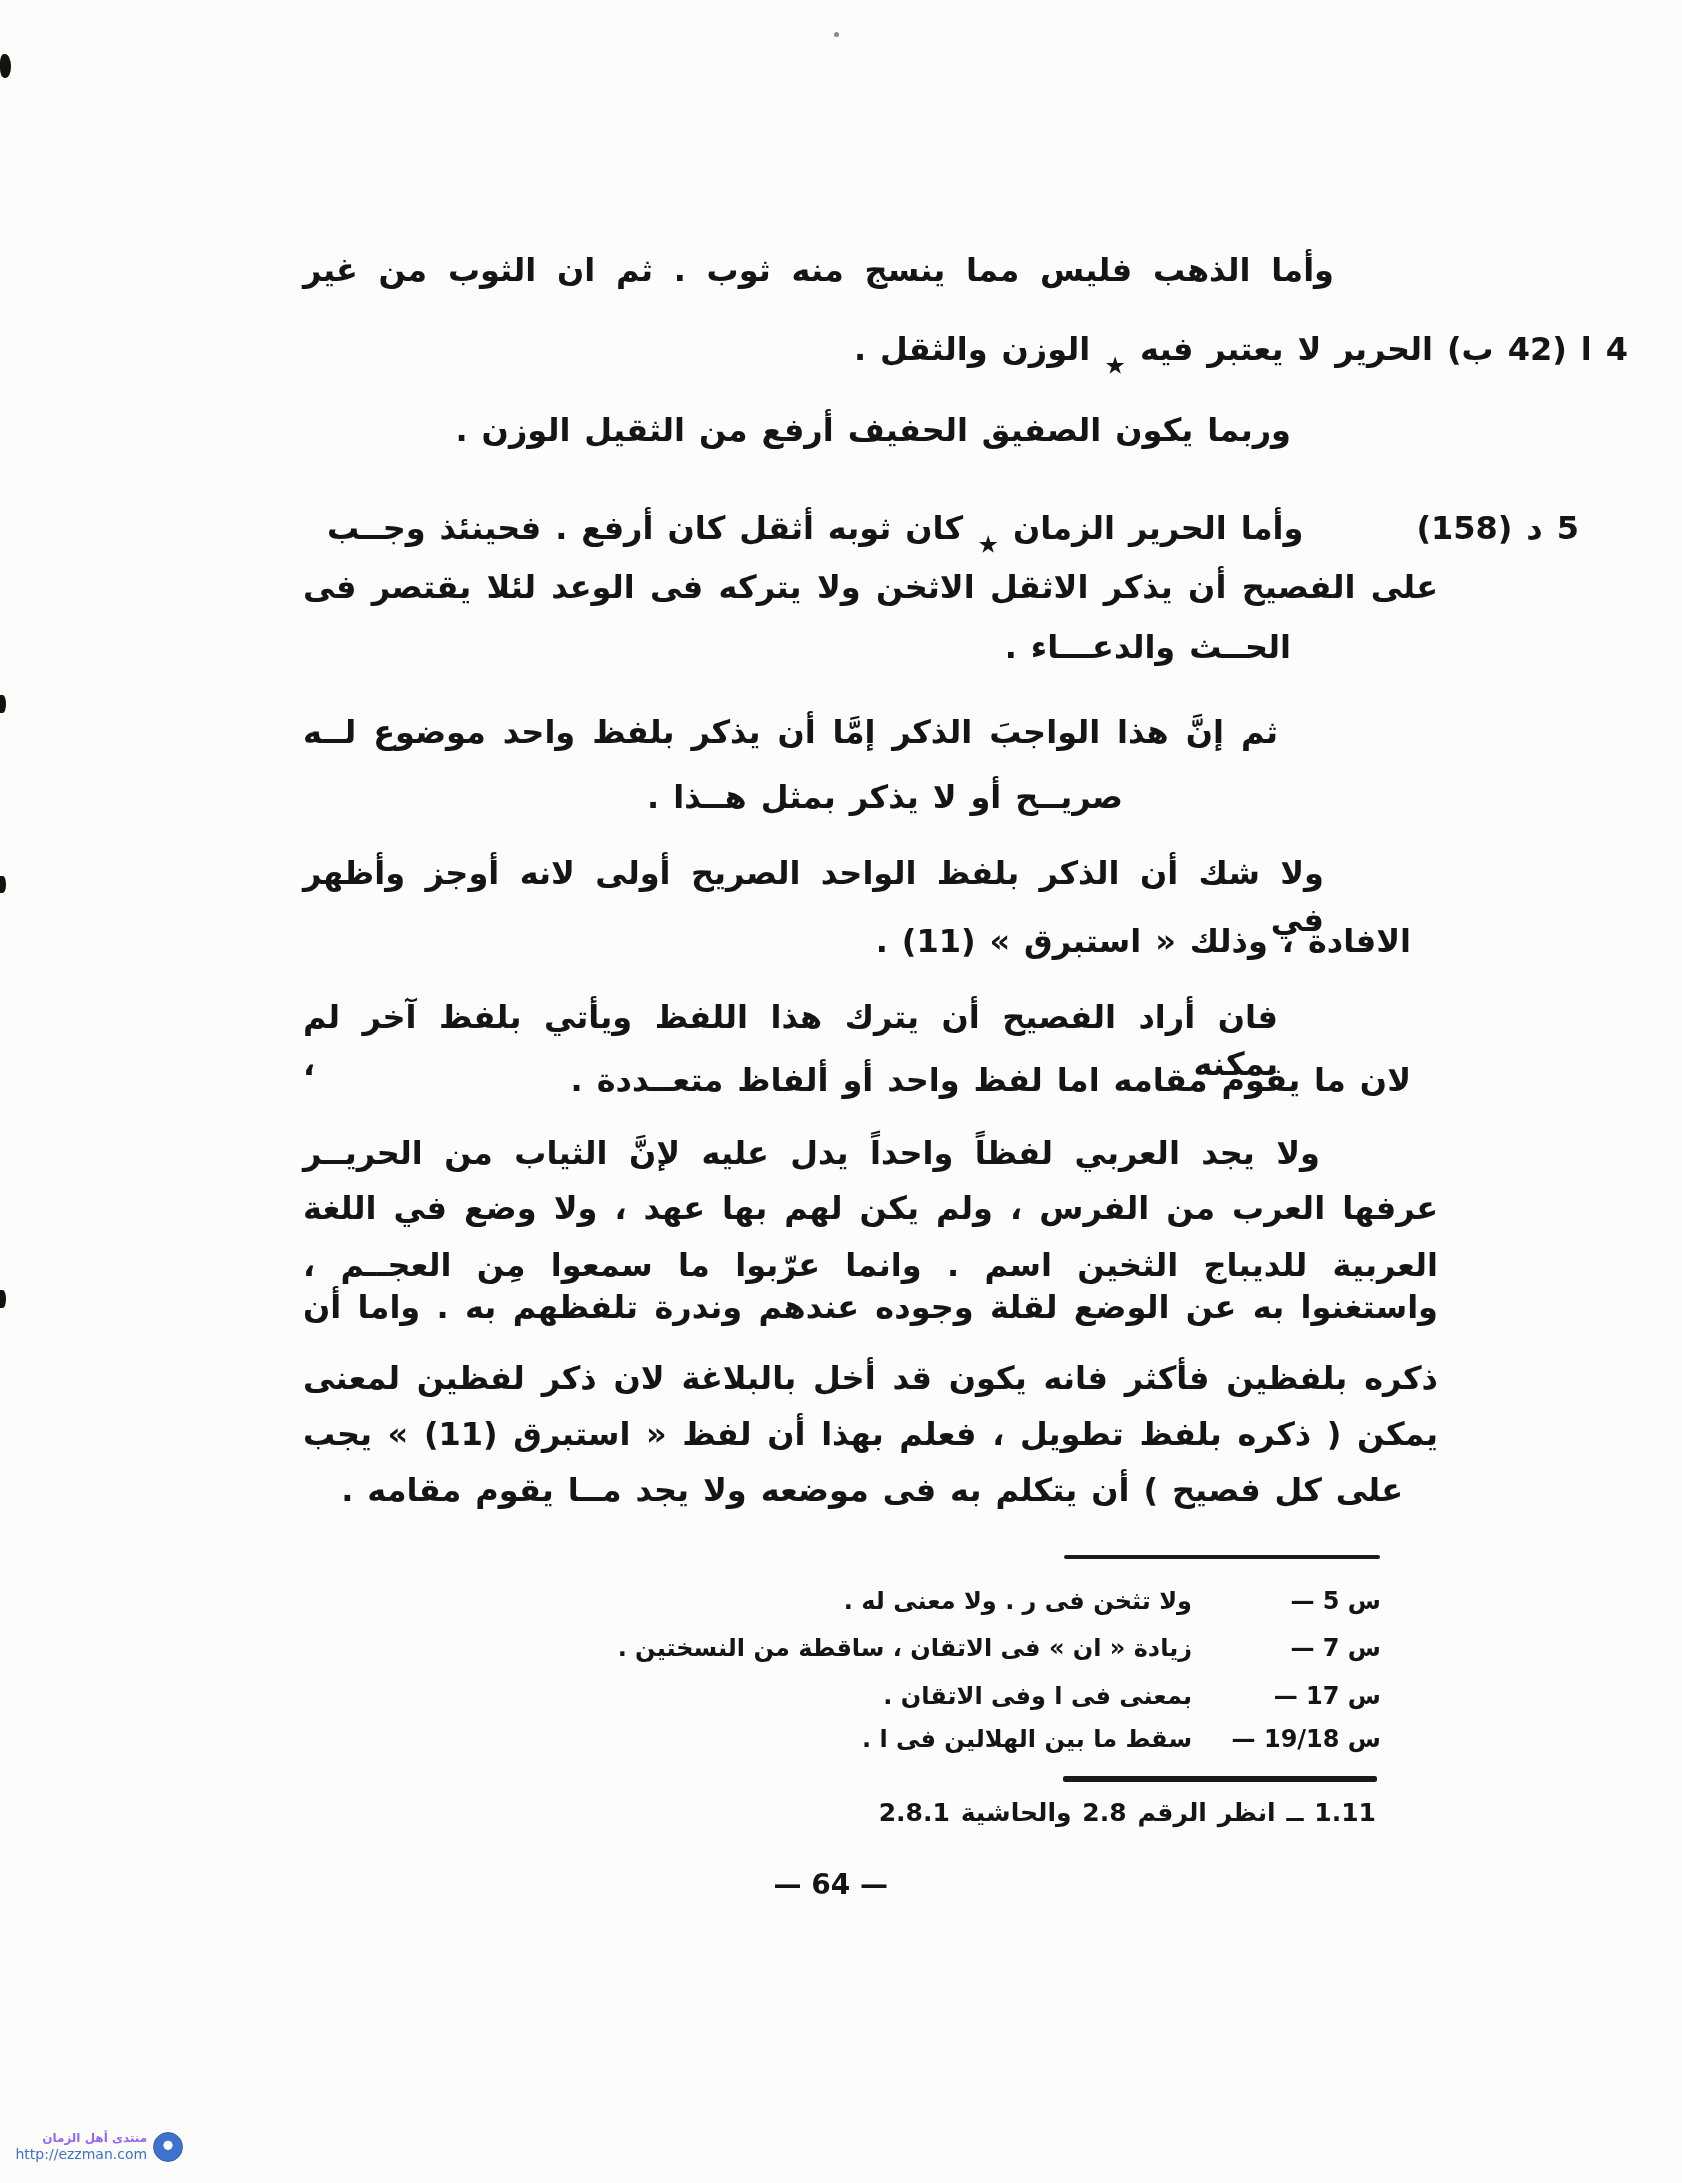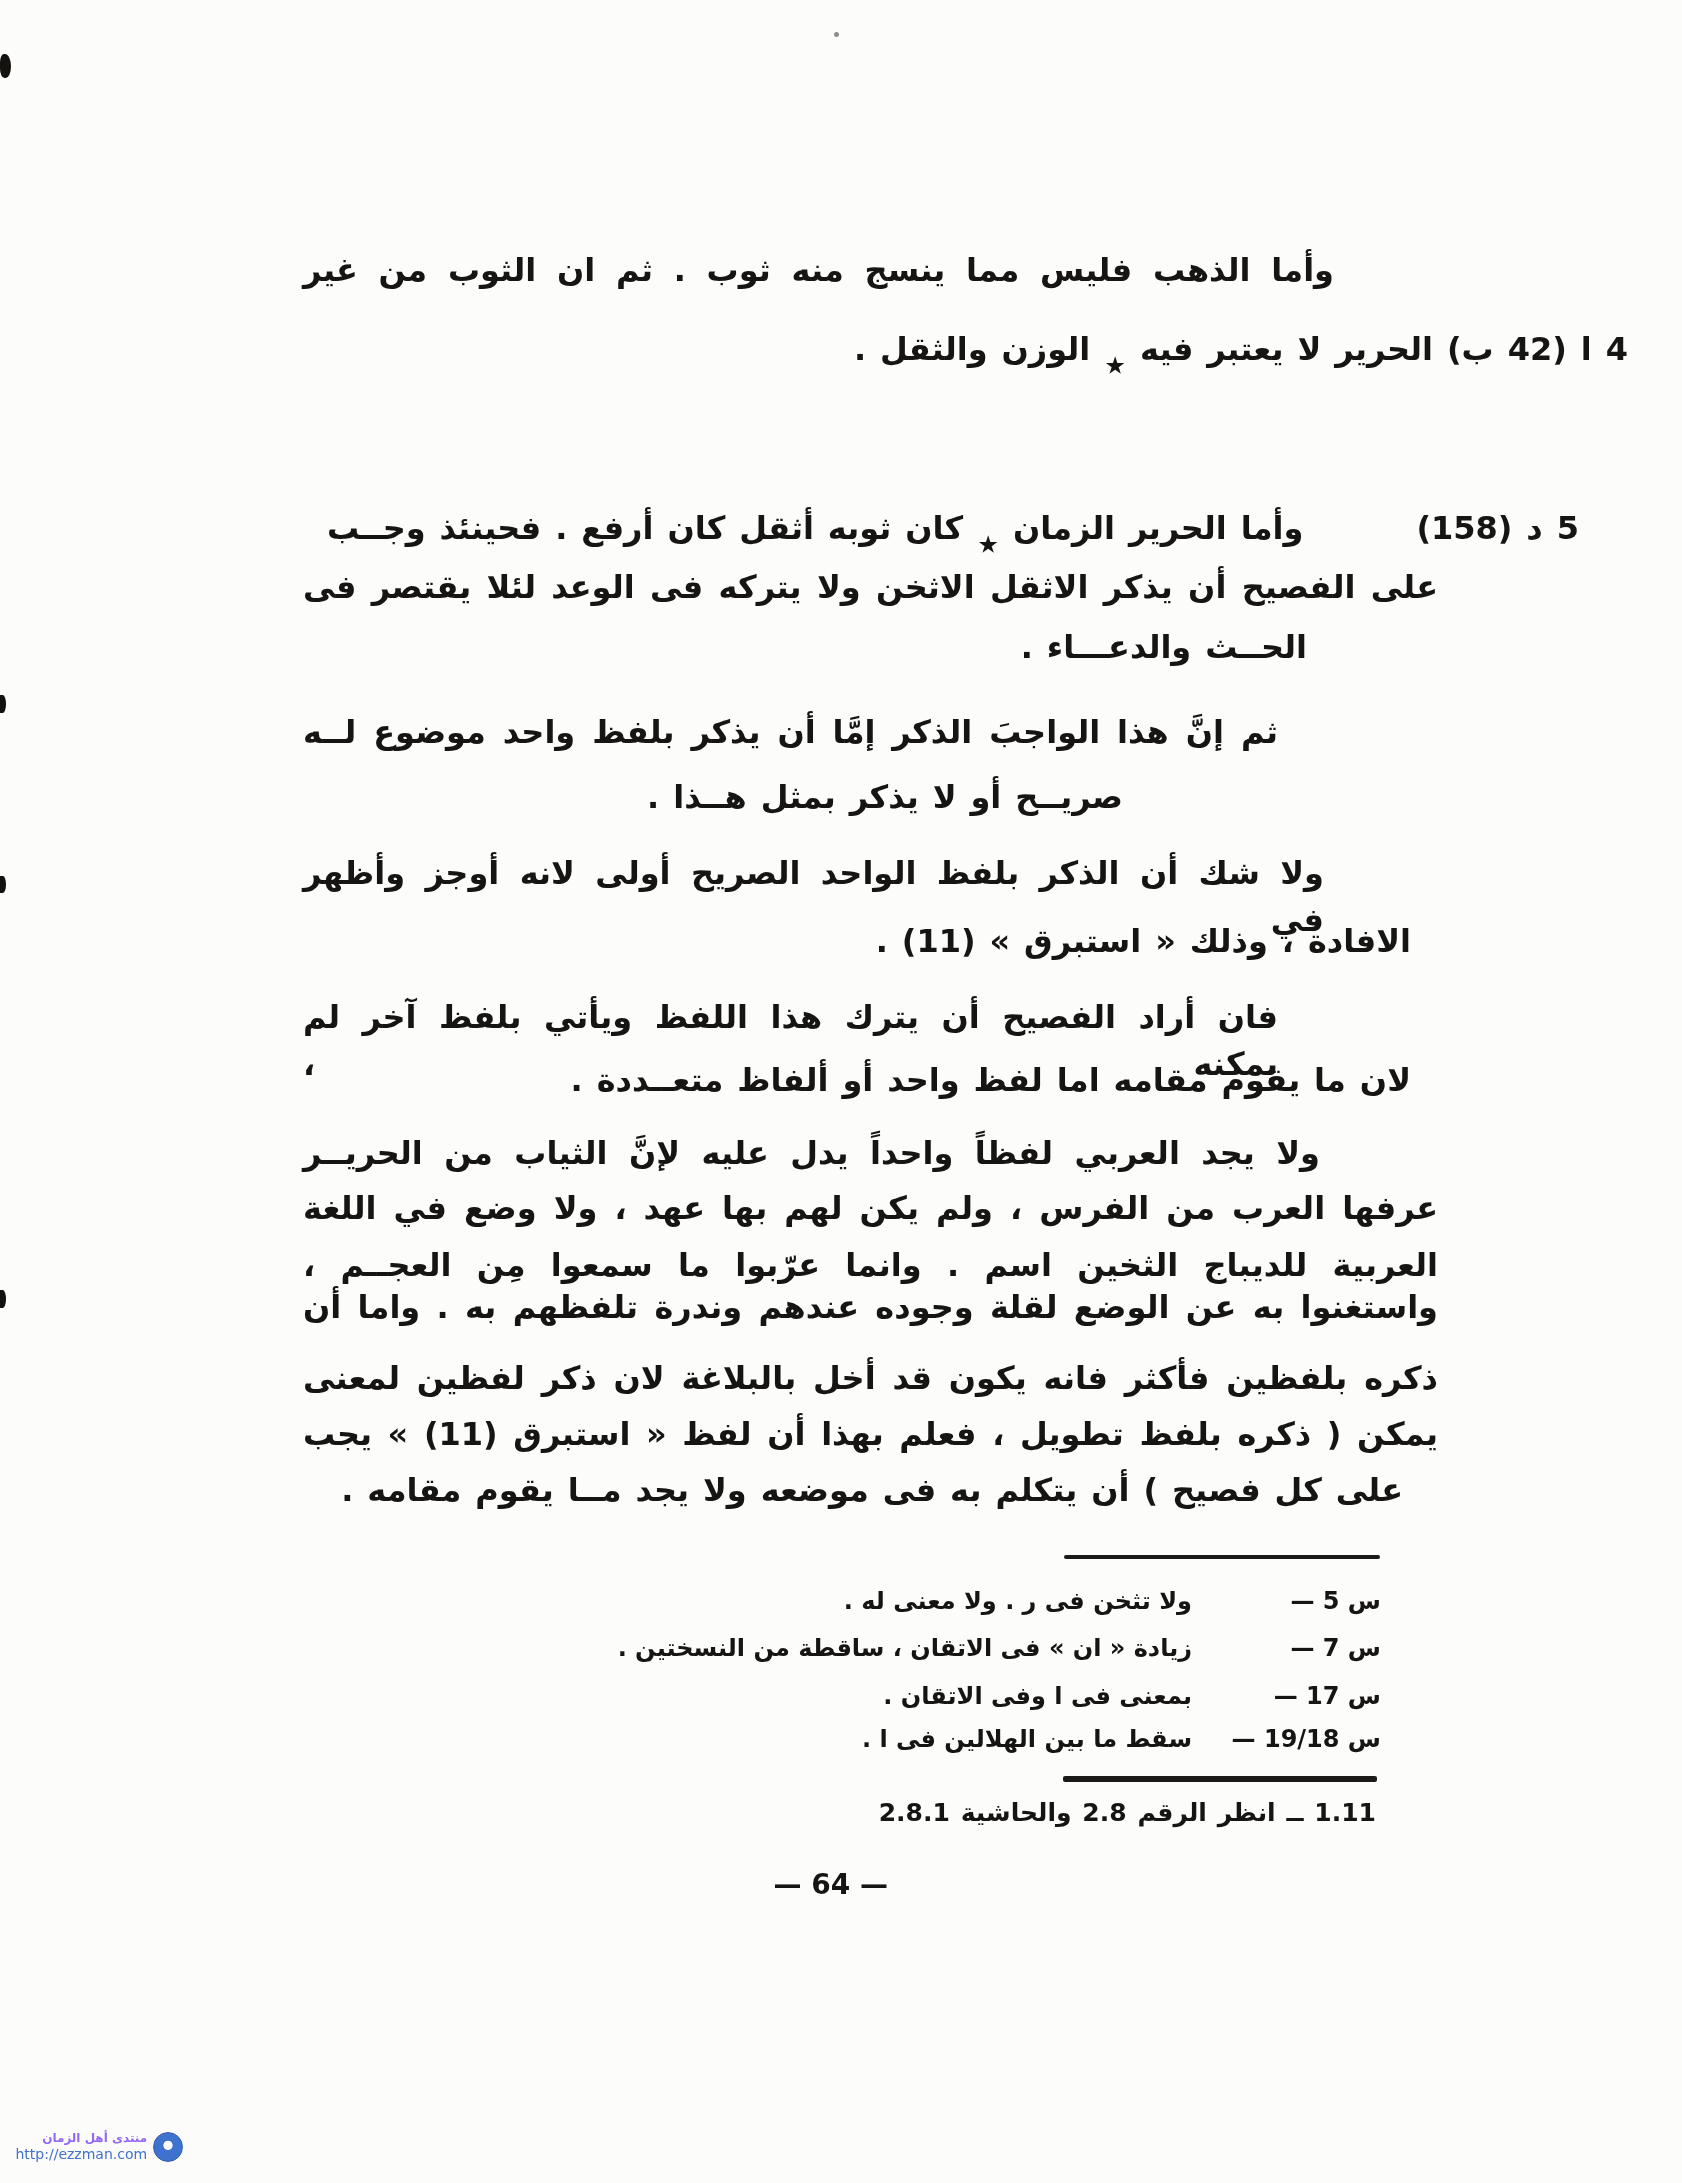--- a/index.html
+++ b/index.html
@@ -92,31 +92,32 @@
 
   <div class="line jf" style="top:247px;right:349px;left:303px">وأما الذهب فليس مما ينسج منه ثوب . ثم ان الثوب من غير</div>
 
   <div class="line" style="top:326px;right:55px">
     <span class="marker">4 ا (42 ب)</span>
     <span>الحرير لا يعتبر فيه</span>
     <span class="star">٭</span>
     <span>الوزن والثقل .</span>
   </div>
 
+  <div class="line" style="top:407px;right:392px">وربما يكون الصفيق الحفيف أرفع من الثقيل الوزن .</div>
 
   <div class="line" style="top:505px;right:104px">
     <span class="marker marker-gap">5 د (158)</span>
     <span>وأما الحرير الزمان</span>
     <span class="star">٭</span>
     <span>كان ثوبه أثقل كان أرفع . فحينئذ وجــب</span>
   </div>
 
   <div class="line jf" style="top:564px;right:245px;left:303px">على الفصيح أن يذكر الاثقل الاثخن ولا يتركه فى الوعد لئلا يقتصر فى</div>
 
-  <div class="line" style="top:624px;right:376px">الحــث والدعـــاء .</div>
+  <div class="line" style="top:624px;right:392px">الحــث والدعـــاء .</div>
 
   <div class="line jf" style="top:709px;right:405px;left:303px">ثم إنَّ هذا الواجبَ الذكر إمَّا أن يذكر بلفظ واحد موضوع لــه</div>
 
   <div class="line" style="top:774px;right:560px">صريــح أو لا يذكر بمثل هــذا .</div>
 
   <div class="line jf" style="top:850px;right:359px;left:303px">ولا شك أن الذكر بلفظ الواحد الصريح أولى لانه أوجز وأظهر في</div>
 
   <div class="line" style="top:918px;right:272px">الافادة ، وذلك « استبرق » (11) .</div>
 
   <div class="line jf" style="top:994px;right:405px;left:303px">فان أراد الفصيح أن يترك هذا اللفظ ويأتي بلفظ آخر لم يمكنه ،</div>

